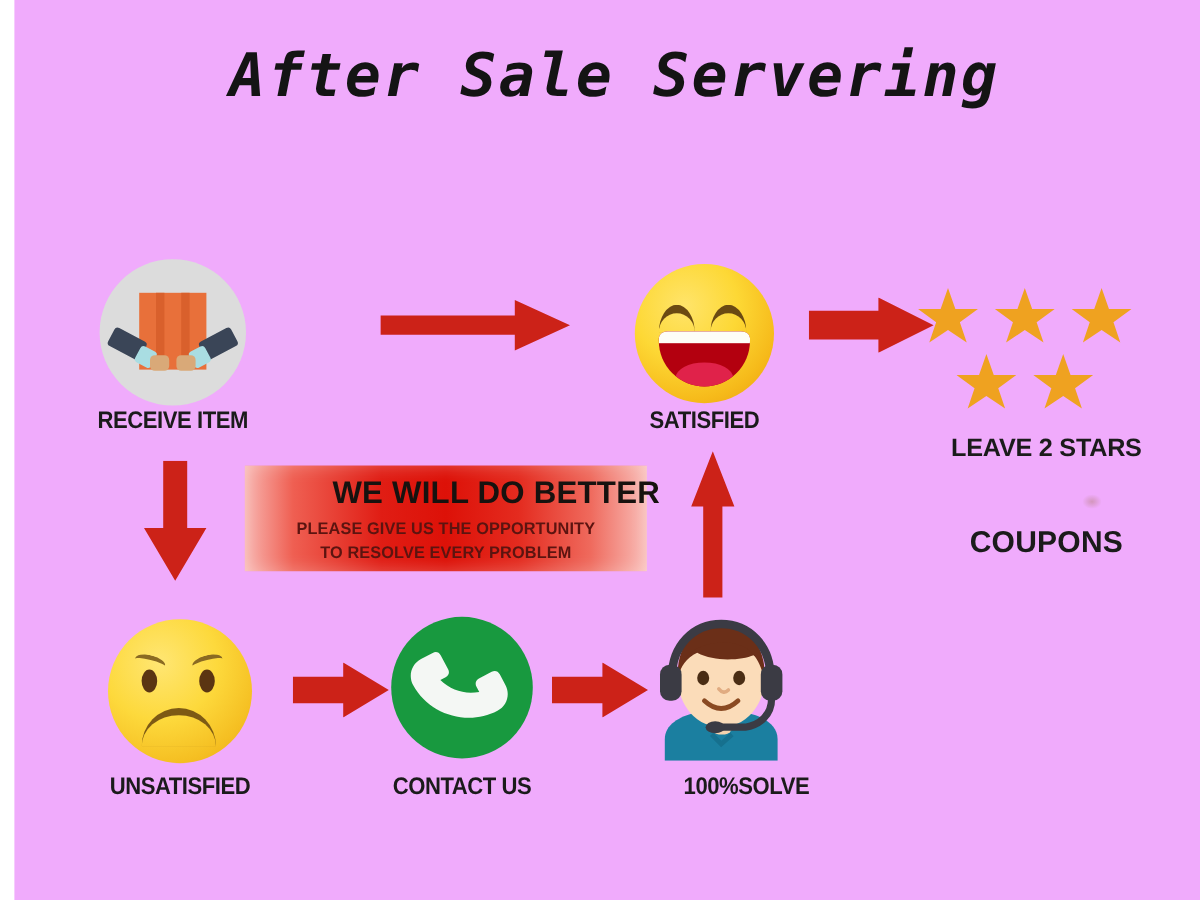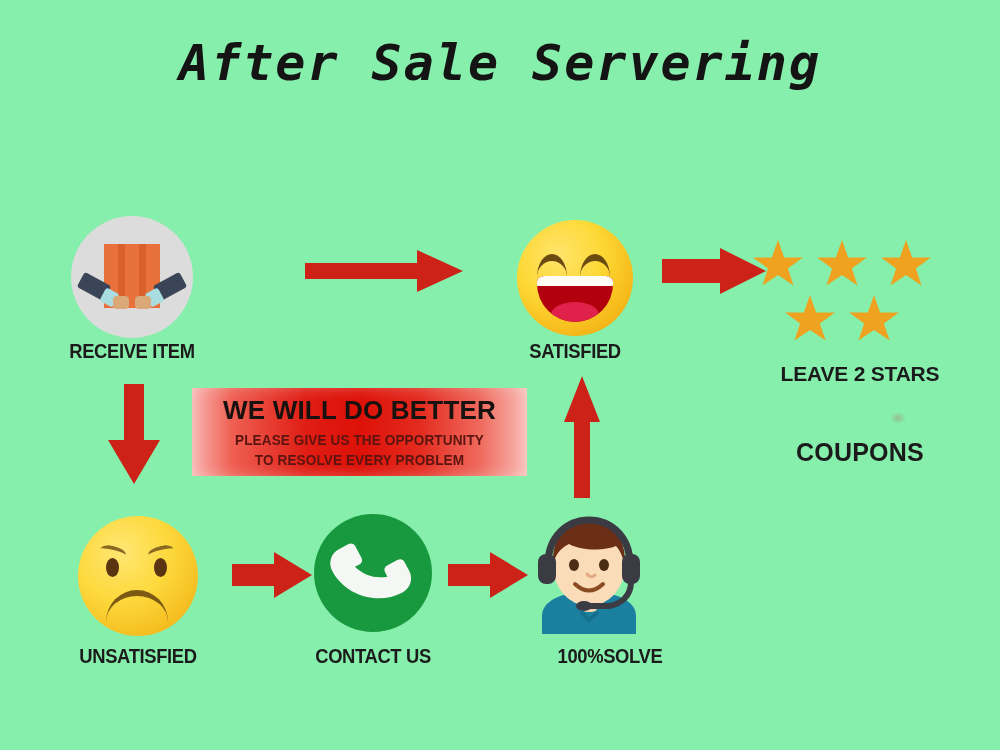--- a/index.html
+++ b/index.html
@@ -12,21 +12,22 @@
     height: 750px;
     position: relative;
     overflow: hidden;
     font-family: "Liberation Sans", sans-serif;
     -webkit-font-smoothing: antialiased;
   }
 
   .canvas {
     position: absolute;
     inset: 0;
-    background: #86efac;
+    background: #f0abfc;
+    margin-left: 12px;
   }
 
   
   .title {
     position: absolute;
     top: 34px;
     left: 0;
     width: 1000px;
     text-align: center;
     font-family: "DejaVu Sans Mono", "Liberation Mono", monospace;
@@ -284,20 +285,21 @@
     position: absolute;
     top: 7px;
     left: 0;
     width: 100%;
     text-align: center;
     font-weight: 700;
     font-size: 26px;
     color: #17120f;
     letter-spacing: 0.2px;
     white-space: nowrap;
+    padding-left: 42px;
   }
   .banner-line {
     position: absolute;
     left: 0;
     width: 100%;
     text-align: center;
     font-weight: 700;
     font-size: 14px;
     color: #5c1410;
     letter-spacing: 0.1px;

